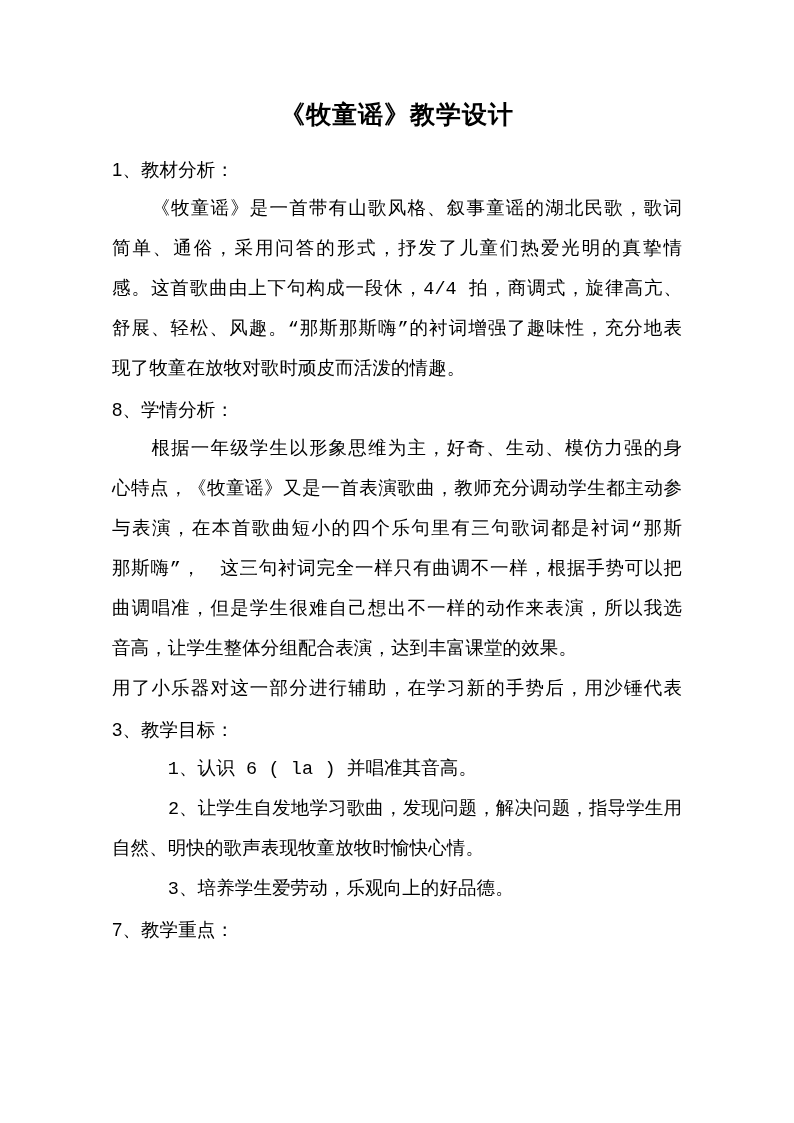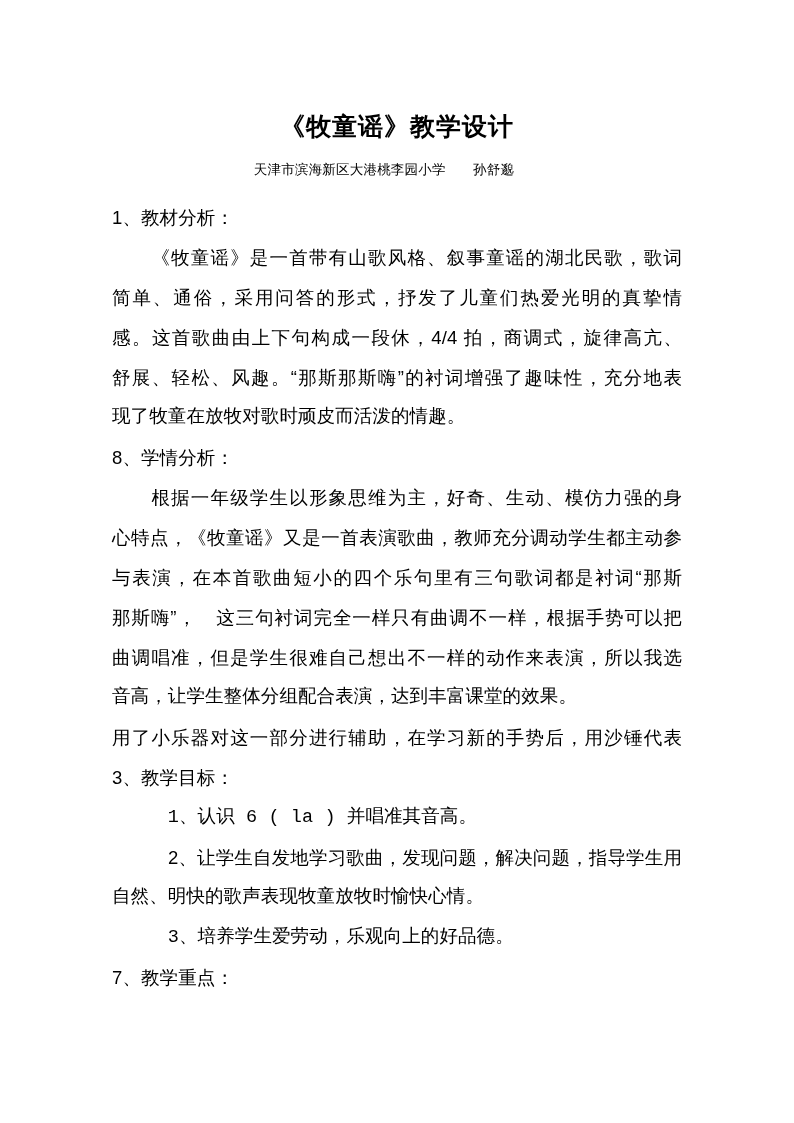--- a/index.html
+++ b/index.html
@@ -14,21 +14,21 @@
     position: relative;
     overflow: hidden;
     font-family: "Liberation Sans", "DejaVu Sans", sans-serif;
     color: #000000;
     -webkit-font-smoothing: none;
   }
 
   .page {
     position: absolute;
     left: 0;
-    top: 16px;
+    top: 4px;
     width: 794px;
     height: 814px;
     background: #ffffff;
     box-sizing: border-box;
   }
 
   .content {
     position: absolute;
     left: 112px;
     top: 86px;
@@ -79,37 +79,37 @@
     text-indent: 0;
   }
 
   p.subitem {
     text-indent: 0;
   }
 
   .nowrap-justify {
     text-align: justify;
     text-align-last: justify;
+    font-family: Liberation Mono, monospace;
   }
 
   .lastline {
     text-align: left;
     text-align-last: left;
     font-family: Liberation Mono, monospace;
   }
 </style>
 </head>
 <body>
 
 <div class="page">
   <div class="content">
 
     <h1 class="doc-title">《牧童谣》教学设计</h1>
 
-    <div class="doc-subtitle">天津市滨海新区大港桃李园小学　　孙舒邈</div>
 
     <div class="body-block">
 
       <p class="line heading">1、教材分析：</p>
       <p class="line para nowrap-justify">　　《牧童谣》是一首带有山歌风格、叙事童谣的湖北民歌，歌词</p>
       <p class="line para nowrap-justify">简单、通俗，采用问答的形式，抒发了儿童们热爱光明的真挚情</p>
       <p class="line para nowrap-justify">感。这首歌曲由上下句构成一段休，4/4 拍，商调式，旋律高亢、</p>
       <p class="line para nowrap-justify">舒展、轻松、风趣。“那斯那斯嗨”的衬词增强了趣味性，充分地表</p>
       <p class="line para lastline">现了牧童在放牧对歌时顽皮而活泼的情趣。</p>
 

